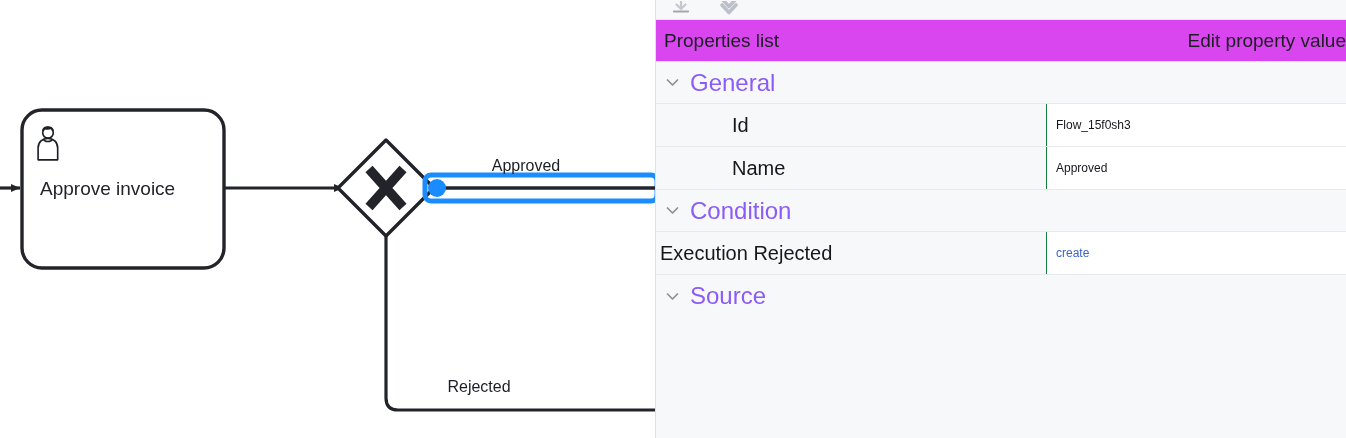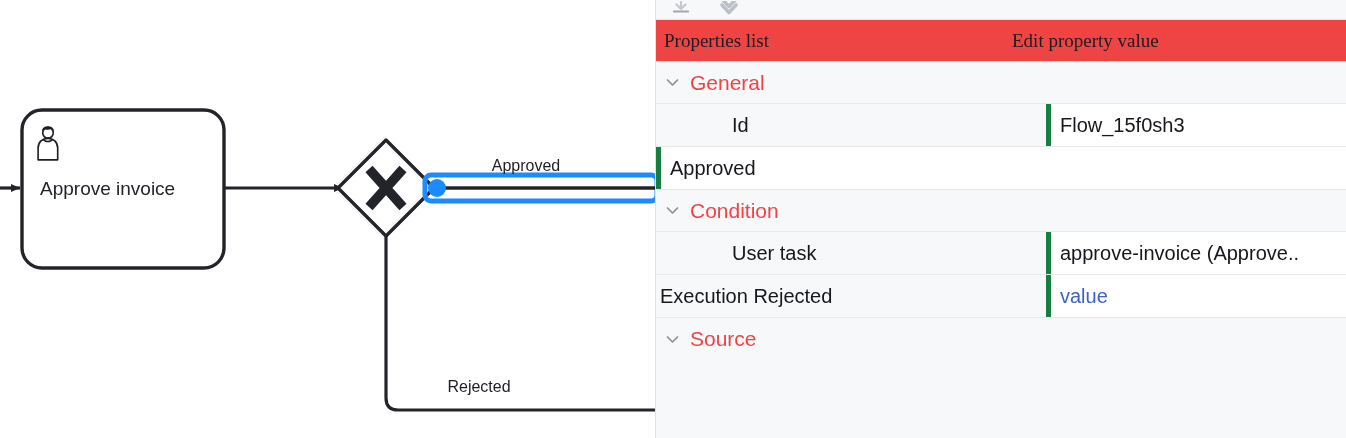--- a/index.html
+++ b/index.html
@@ -67,50 +67,49 @@
     height: 18px;
     position: relative;
     opacity: .95;
   }
   .tb-icon svg { display: block; }
 
   .hdr-row {
     display: flex;
     height: 41px;
     align-items: center;
-    background: #ef4444;
+    background: #d946ef;
     border-bottom: 1px solid #e4e6ea;
-    font-family: Liberation Serif, serif;
   }
   .hdr-cell {
     font-size: 19px;
     color: #1b1d22;
   }
   .hdr-cell.left  { width: 347px; padding-left: 8px; box-sizing: border-box; }
-  .hdr-cell.right { flex: 1; padding-left: 9px; box-sizing: border-box; }
+  .hdr-cell.right { flex: 1; padding-left: 9px; box-sizing: border-box; text-align: right; }
 
   .section-row {
     display: flex;
     align-items: center;
     height: 42px;
     background: #f7f8fa;
     border-bottom: 1px solid #e7e9ed;
     padding-left: 8px;
     box-sizing: border-box;
   }
   .chev {
     width: 17px;
     height: 17px;
     margin-right: 9px;
     flex: 0 0 auto;
   }
   .chev svg { display: block; }
   .section-title {
-    font-size: 21px;
-    color: #ef4444;
+    font-size: 24px;
+    color: #8b5cf6;
   }
   .section-row.other { border-bottom: none; }
 
   .prop-row {
     display: flex;
     height: 42px;
     background: #f7f8fa;
     border-bottom: 1px solid #e7e9ed;
     gap: 43px;
   }
@@ -124,24 +123,24 @@
     font-size: 20px;
     color: #15171c;
     background: #f7f8fa;
   }
   .prop-value {
     flex: 1;
     display: flex;
     align-items: center;
     padding-left: 9px;
     box-sizing: border-box;
-    font-size: 20px;
+    font-size: 12px;
     color: #15171c;
     background: #ffffff;
-    border-left: 5px solid #15803d;
+    border-left: 1px solid #15803d;
     overflow: hidden;
     white-space: nowrap;
   }
   .prop-value.link { color: #3c62c4; }
   .prop-row.listeners .prop-name {
     padding-left: 4px;
   }
 </style>
 </head>
 <body>
@@ -232,42 +231,39 @@
       </span>
       <span class="section-title">General</span>
     </div>
 
     <div class="prop-row">
       <div class="prop-name">Id</div>
       <div class="prop-value">Flow_15f0sh3</div>
     </div>
 
     <div class="prop-row">
+      <div class="prop-name">Name</div>
       <div class="prop-value">Approved</div>
     </div>
 
     <div class="section-row">
       <span class="chev">
         <svg width="17" height="17" viewBox="0 0 17 17">
           <path d="M3.5,6 L8.5,11 L13.5,6" fill="none" stroke="#8b9099" stroke-width="1.7" stroke-linecap="round" stroke-linejoin="round"></path>
         </svg>
       </span>
       <span class="section-title">Condition</span>
     </div>
 
 
-    <div class="prop-row">
-      <div class="prop-name">User task</div>
-      <div class="prop-value">approve-invoice (Approve..</div>
-    </div>
 
 
     <div class="prop-row listeners">
       <div class="prop-name">Execution Rejected</div>
-      <div class="prop-value link">value</div>
+      <div class="prop-value link">create</div>
     </div>
 
     <div class="section-row other">
       <span class="chev">
         <svg width="17" height="17" viewBox="0 0 17 17">
           <path d="M3.5,6 L8.5,11 L13.5,6" fill="none" stroke="#8b9099" stroke-width="1.7" stroke-linecap="round" stroke-linejoin="round"></path>
         </svg>
       </span>
       <span class="section-title">Source</span>
     </div>

